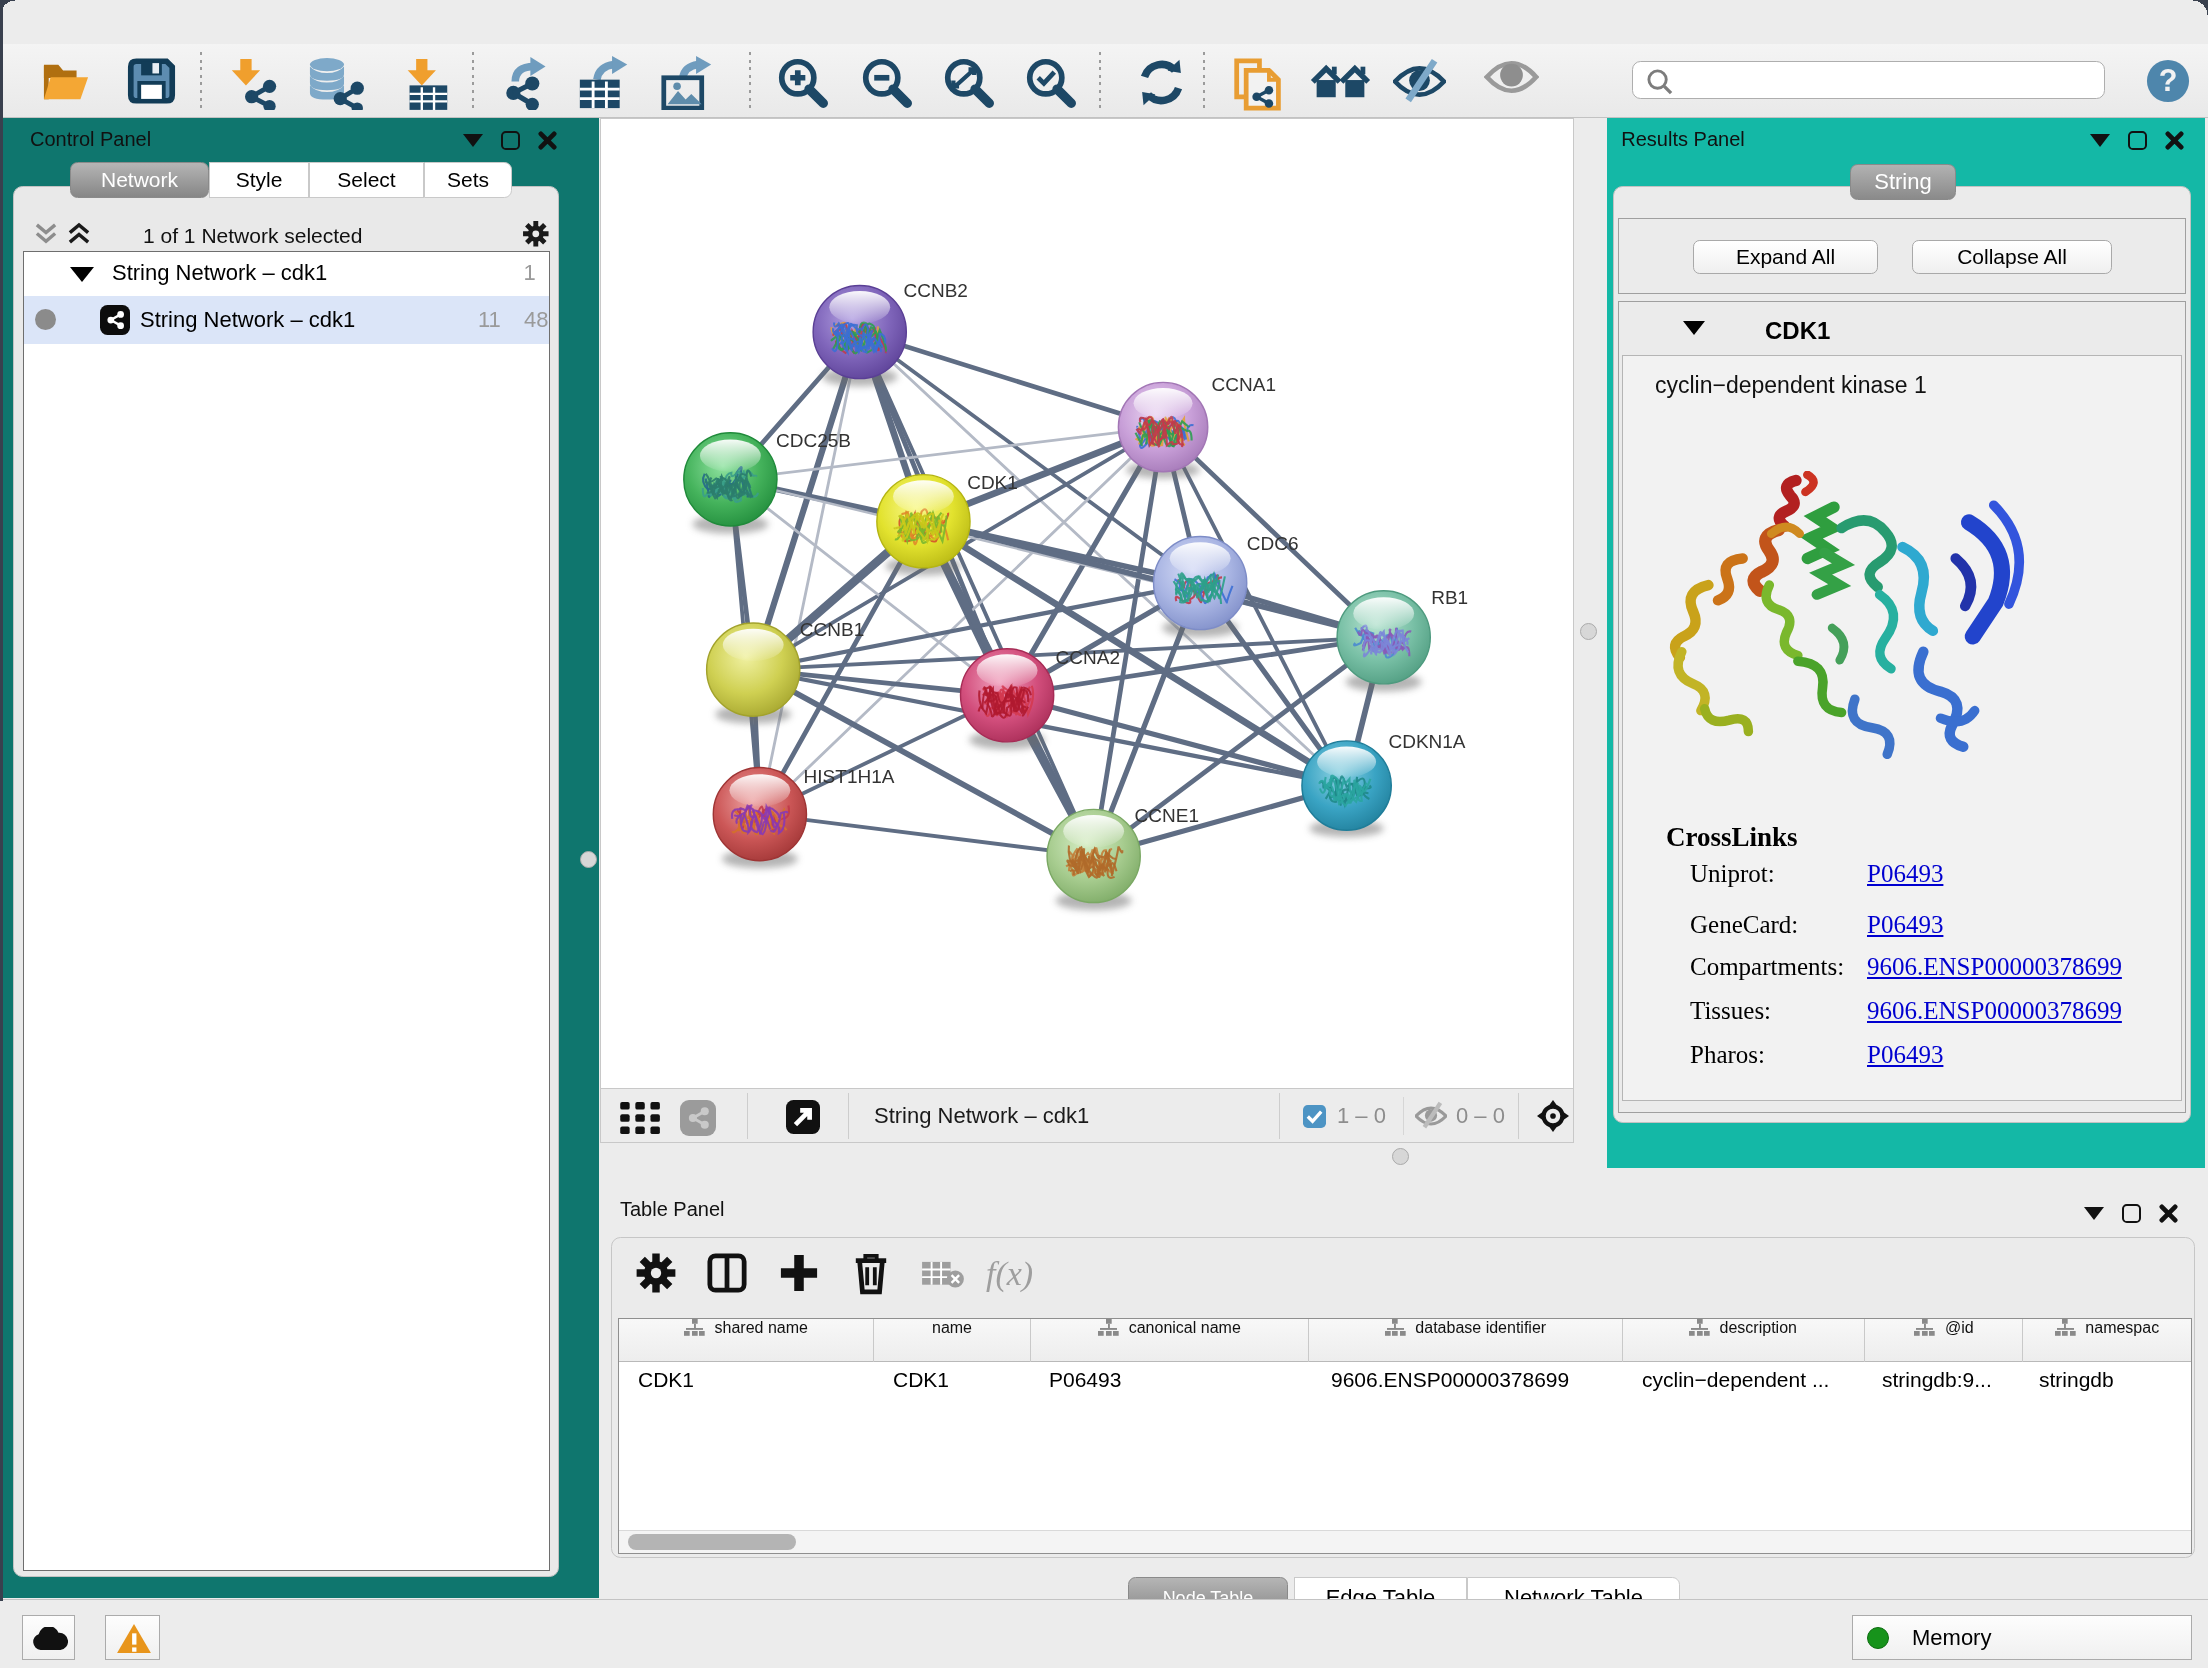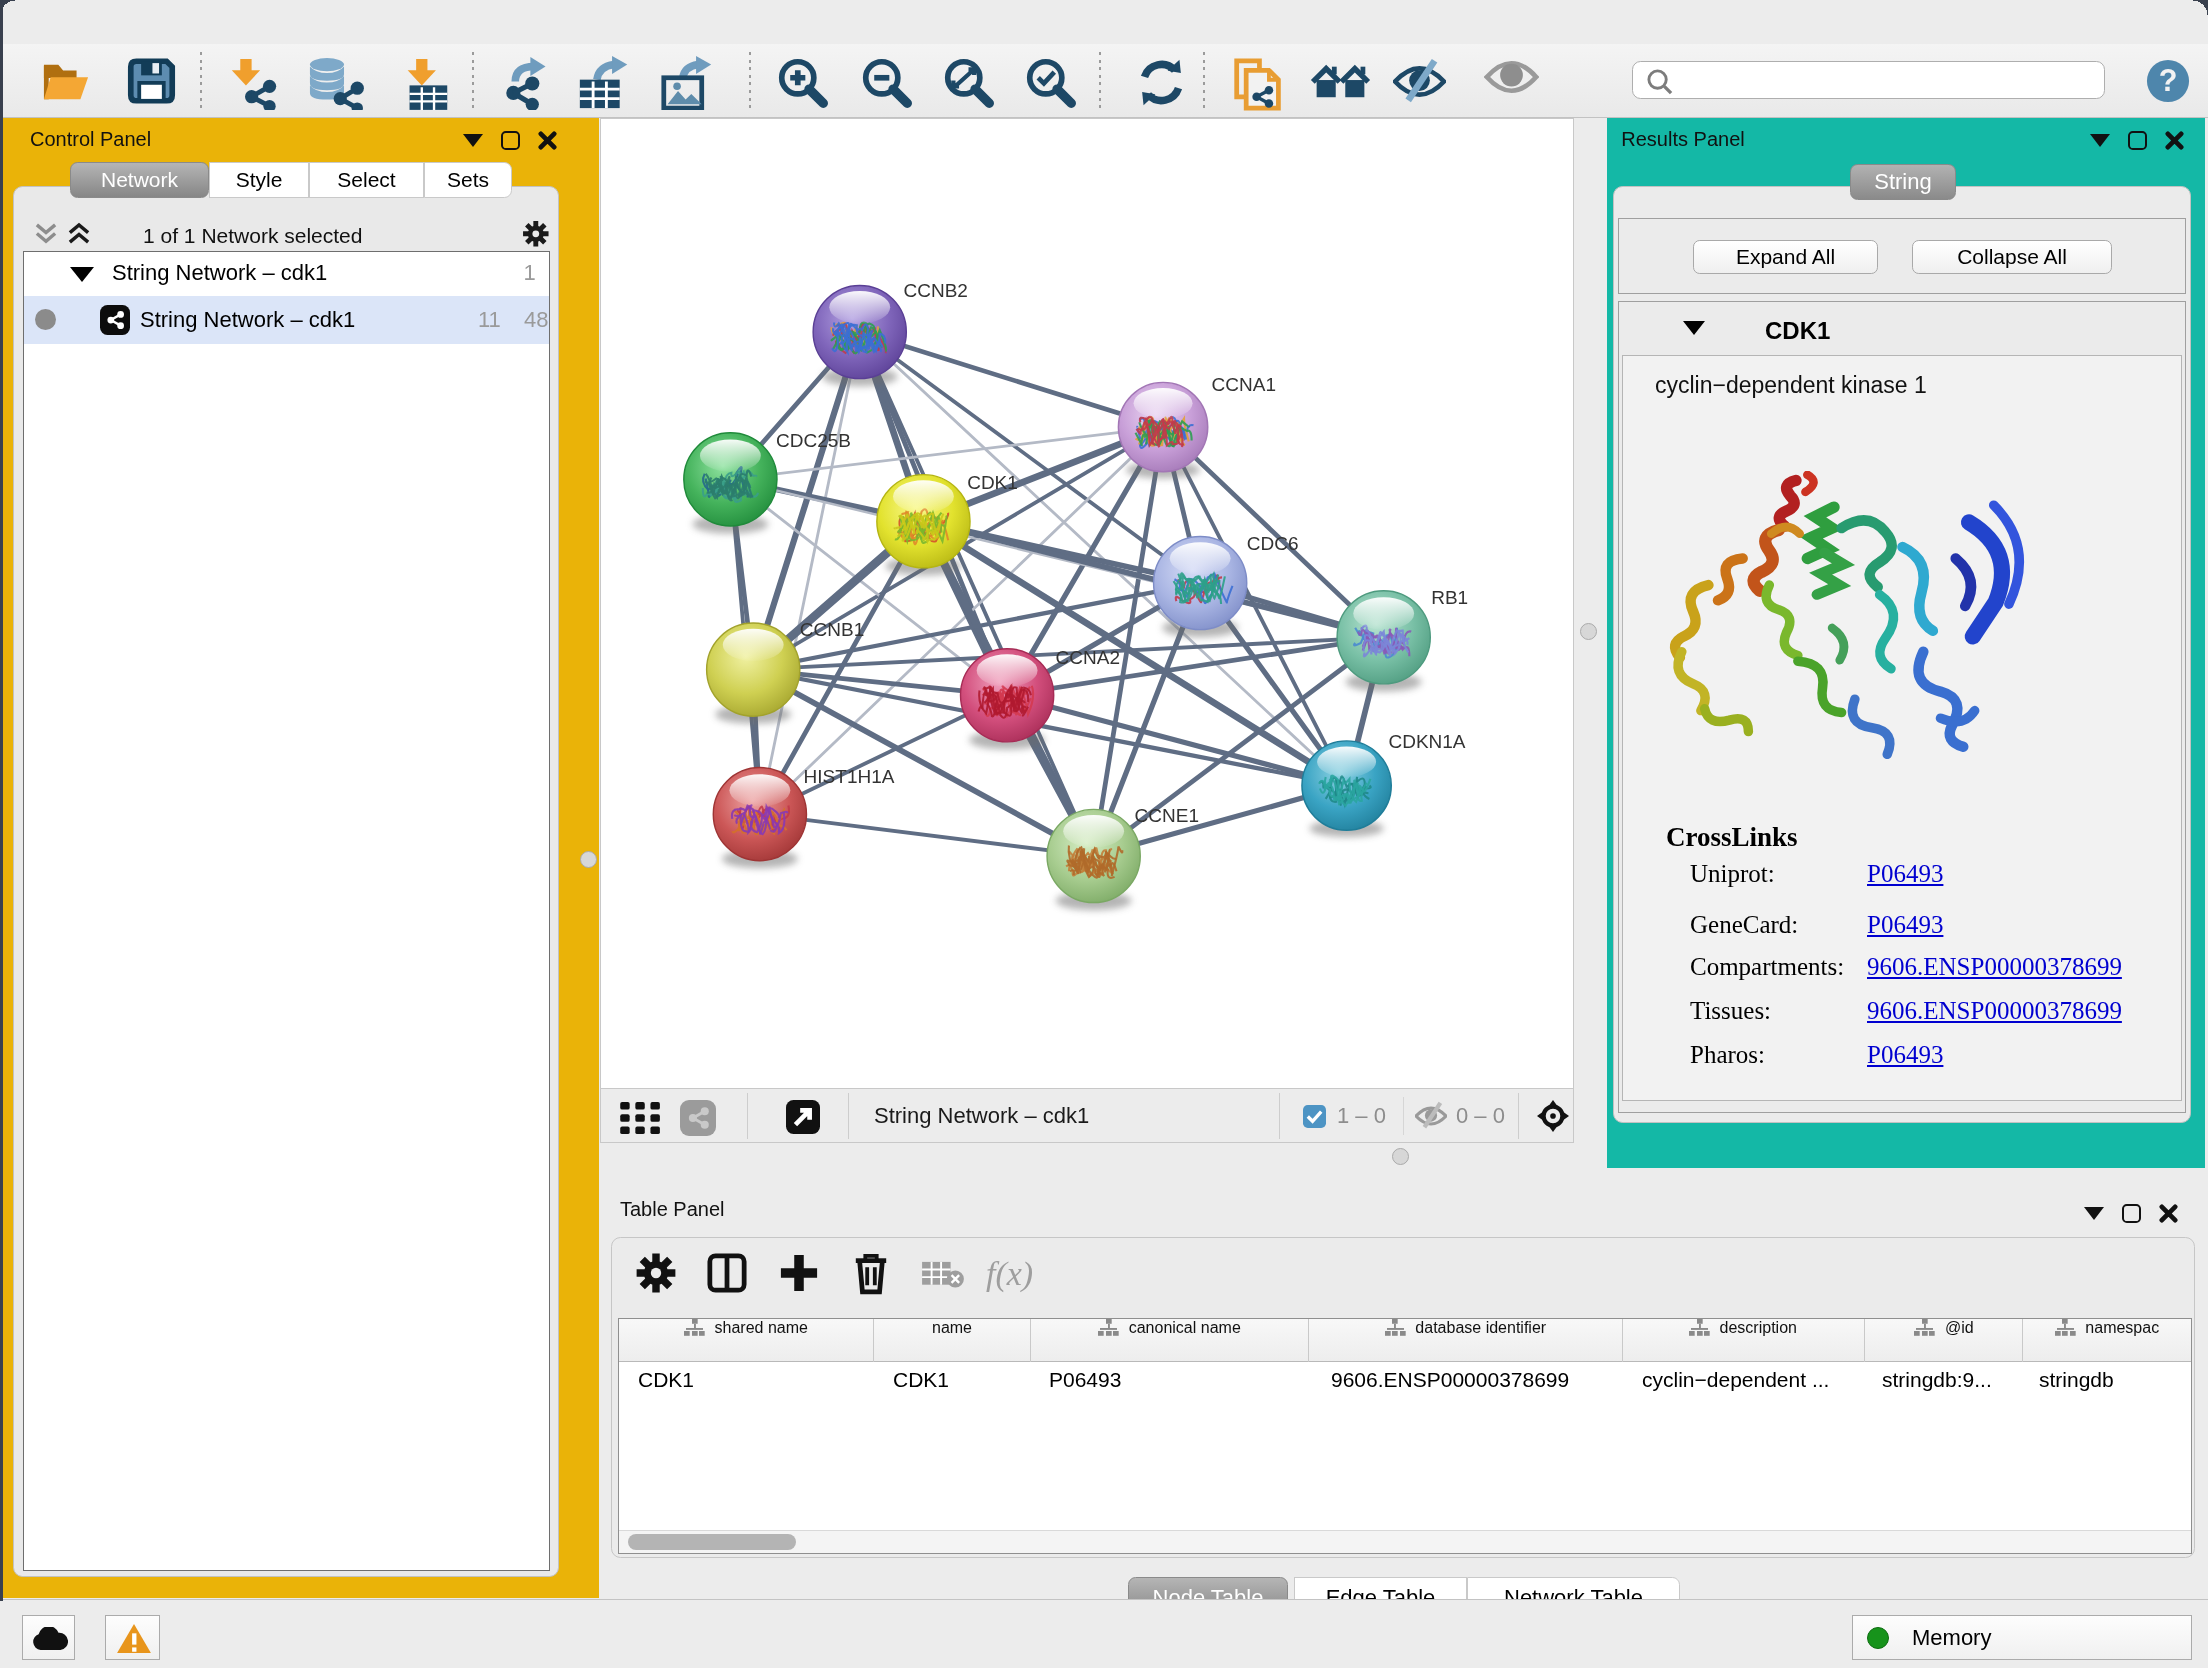--- a/index.html
+++ b/index.html
@@ -39,21 +39,21 @@
   .hctl { position:absolute; top:0; height:27px; display:flex; align-items:center; gap:18px; }
   .tri { width:0; height:0; border-left:10.5px solid transparent; border-right:10.5px solid transparent;
          border-top:13.3px solid #111; }
   .sq  { width:19px; height:19px; border:2.9px solid #111; border-radius:4.8px; }
   .btn { position:absolute; background:linear-gradient(#ffffff,#efefef); border:1px solid #a9a9a9;
          border-radius:6.7px; font-size:21px; color:#000; text-align:center; }
   .xrow { position:absolute; left:83px; width:476px; font-family:"Liberation Serif",serif; font-size:25px; }
   .xl { color:#000; display:inline-block; width:177px; }
   .xv { color:#0000d0; text-decoration:underline; }
   
-  #cpanel { position:absolute; left:0; top:118px; width:599px; height:1480px; background:#eab308; }
+  #cpanel { position:absolute; left:0; top:118px; width:599px; height:1480px; background:#0f766e; }
   
   .tab { position:absolute; height:36px; border:1px solid #c9c9c9; background:#fff;
          font-size:21px; color:#000; text-align:center; line-height:34px; }
   .tab.sel { background:linear-gradient(#b5b5b5,#868686); color:#fff; border-color:#8a8a8a; }
   
   #canvas { position:absolute; left:600px; top:118px; width:974px; height:971px; background:#fff;
             border:1px solid #c8c8c8; }
   #netbar { position:absolute; left:600px; top:1089px; width:974px; height:54px; background:#ececec;
             border:1px solid #c8c8c8; border-top:none; }
   
@@ -747,21 +747,21 @@
       <div class="td" style="left:430px;top:49px">P06493</div>
       <div class="td" style="left:712px;top:49px">9606.ENSP00000378699</div>
       <div class="td" style="left:1023px;top:49px">cyclin−dependent ...</div>
       <div class="td" style="left:1263px;top:49px">stringdb:9...</div>
       <div class="td" style="left:1420px;top:49px">stringdb</div>
       <div style="position:absolute;left:0;bottom:0;width:100%;height:23px;background:#f4f4f4;border-top:1px solid #d9d9d9">
         <div style="position:absolute;left:8.6px;top:2.9px;width:168px;height:16px;background:#b4b4b4;border-radius:8.6px"></div>
       </div>
     </div>
 
-    <div class="tab sel" style="left:528px;top:385px;width:160px;height:41px;line-height:40px;border-radius:7.6px;font-size:22px">Node Table</div>
+    <div class="tab sel" style="left:528px;top:385px;width:160px;height:41px;line-height:40px;border-radius:7.6px;font-size:18px">Node Table</div>
     <div class="tab" style="left:694px;top:385px;width:173px;height:41px;line-height:40px;font-size:22px">Edge Table</div>
     <div class="tab" style="left:867px;top:385px;width:213px;height:41px;line-height:40px;border-radius:0 7.6px 7.6px 0;font-size:22px">Network Table</div>
   </div>
   <div id="statusbar">
     <div class="sbtn" style="left:22px;width:53px">
       <svg style="position:absolute;left:8.6px;top:10.5px" width="36" height="24" viewBox="0 0 38 25">
         <path d="M9 24 a8.5 8.5 0 0 1 -2 -16.5 a11 11 0 0 1 21 -1.5 a7.5 7.5 0 0 1 2 18 z" fill="#111"></path>
       </svg>
     </div>
     <div class="sbtn" style="left:105px;width:55px">

